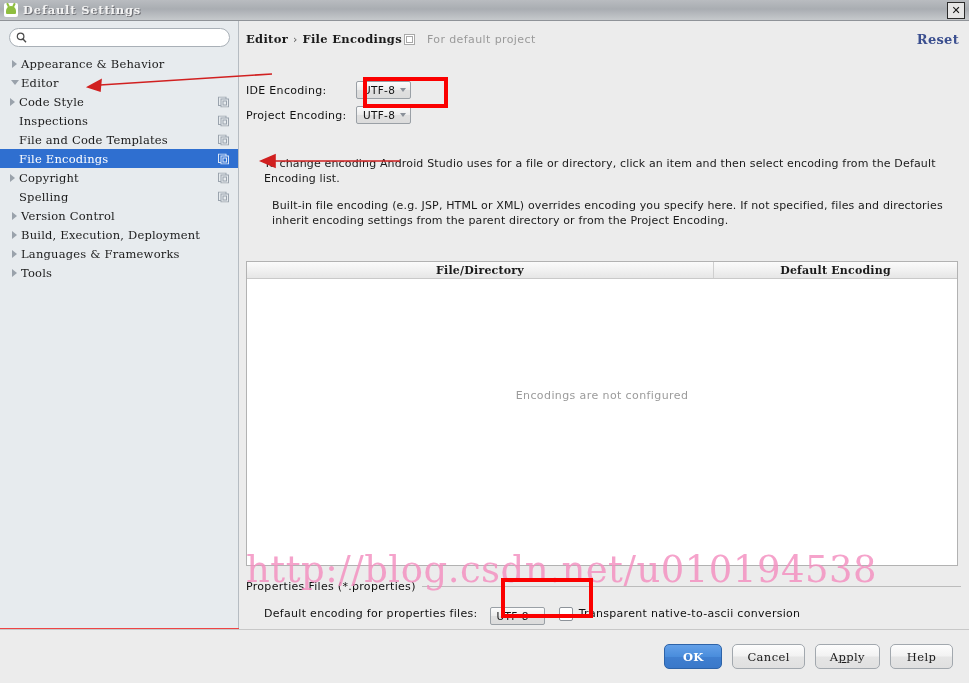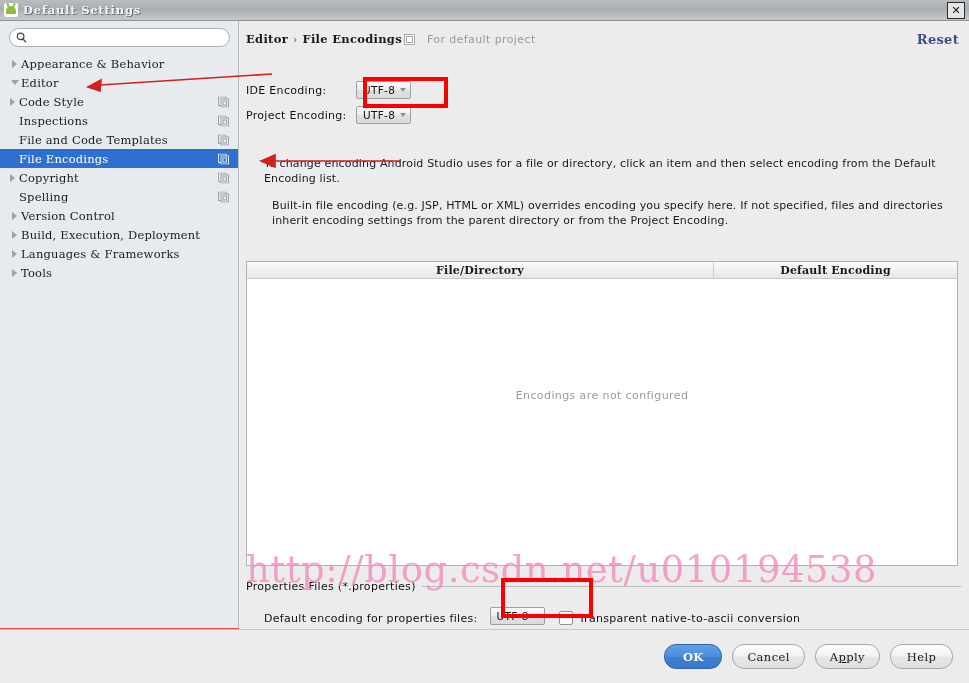--- a/index.html
+++ b/index.html
@@ -358,21 +358,21 @@
     font-size: 11px;
     color: #9b9b9b;
     letter-spacing: 0.4px;
   }
 
   .props-row {
     position: absolute;
     left: 25px;
     top: 586px;
     display: flex;
-    align-items: flex-end;
+    align-items: flex-start;
   }
   .checkbox {
     width: 12px; height: 12px;
     background: #ffffff;
     border: 1px solid #8d939a;
     border-radius: 2px;
     margin-left: 14px;
     margin-right: 6px;
     flex: none;
     cursor: pointer;
@@ -387,21 +387,21 @@
     display: flex;
     align-items: center;
     justify-content: flex-end;
     padding-right: 16px;
     box-sizing: border-box;
     gap: 10px;
   }
   .btn {
     min-width: 63px;
     height: 25px;
-    border-radius: 12px;
+    border-radius: 5px;
     border: 1px solid #a2a8ae;
     background: linear-gradient(to bottom,#fdfdfd 0%,#f2f2f2 48%,#e5e5e5 52%,#e0e0e0 100%);
     font-family: "DejaVu Serif", "Liberation Serif", serif;
     font-size: 11.5px;
     color: #1a1a1a;
     display: flex;
     align-items: center;
     justify-content: center;
     cursor: pointer;
     padding: 0 14px;

